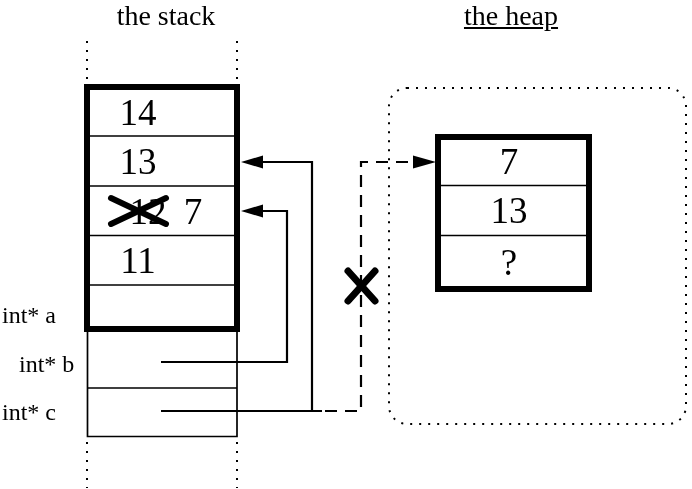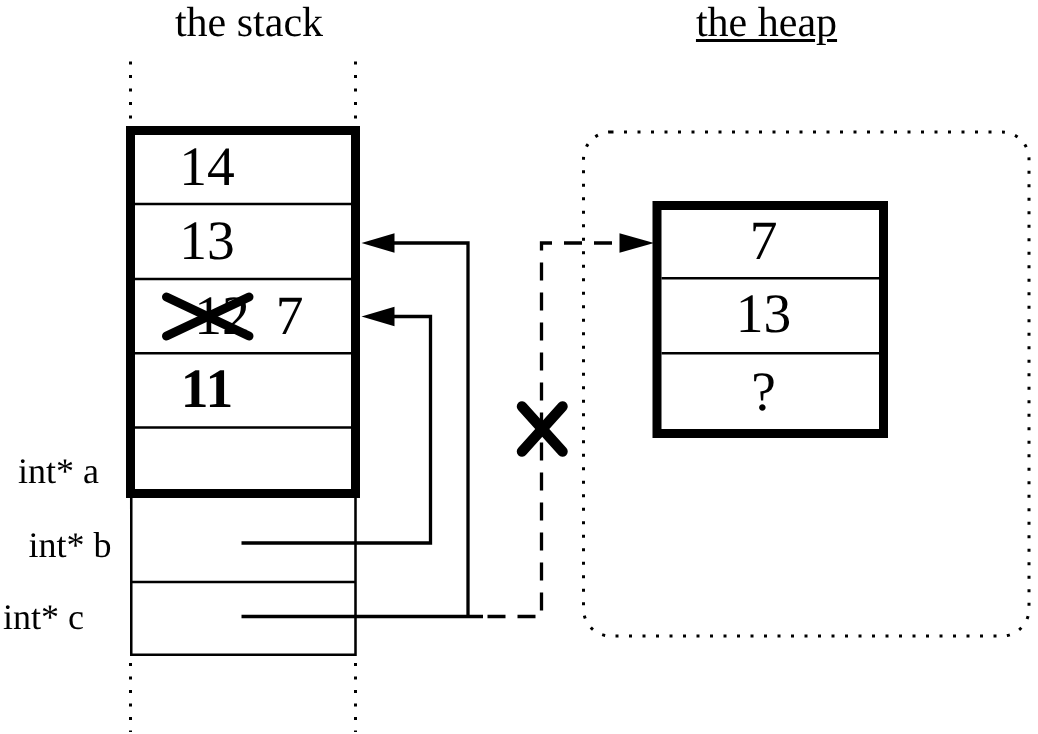--- a/index.html
+++ b/index.html
@@ -71,23 +71,23 @@
     <line class="thin" x1="441" y1="235.5" x2="586" y2="235.5"></line>
   </svg>
 
   <div class="txt title" style="left:166px; top:16px;">the stack</div>
   <div class="txt title" style="left:511px; top:16px;text-decoration:underline;">the heap</div>
 
   <div class="txt num" style="left:138px; top:112px;">14</div>
   <div class="txt num" style="left:138px; top:161px;">13</div>
   <div class="txt num" style="left:148px; top:211px;">12</div>
   <div class="txt num" style="left:193px; top:211px;">7</div>
-  <div class="txt num" style="left:138px; top:260px;font-weight:bold;">11</div>
+  <div class="txt num" style="left:138px; top:260px;">11</div>
 
-  <div class="txt lbl" style="left:12px; top:315px;">int* a</div>
+  <div class="txt lbl" style="left:2px; top:315px;">int* a</div>
   <div class="txt lbl" style="left:19px; top:364px;">int* b</div>
   <div class="txt lbl" style="left:2px; top:412px;text-align:center;">int* c</div>
 
   <div class="txt num" style="left:509px; top:161px;">7</div>
   <div class="txt num" style="left:509px; top:210px;">13</div>
   <div class="txt num" style="left:509px; top:262px;">?</div>
 
 </div>
 
 </body></html>

